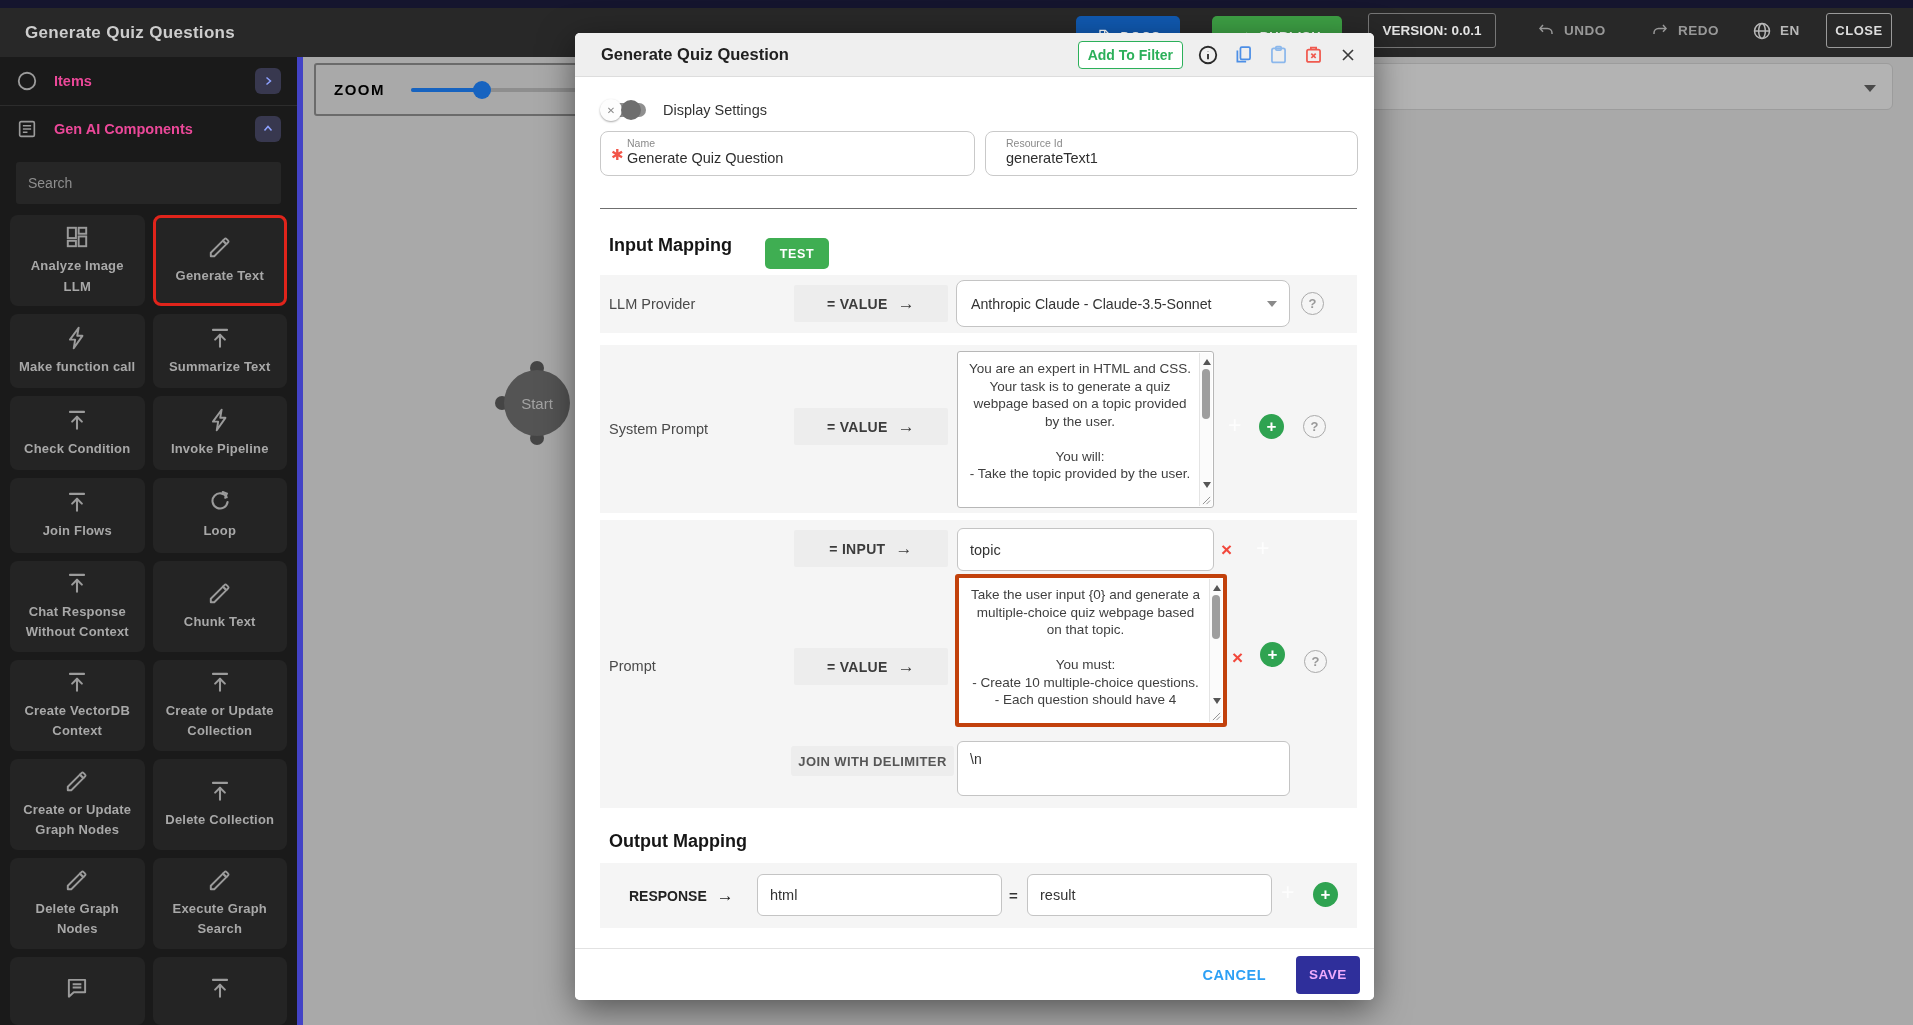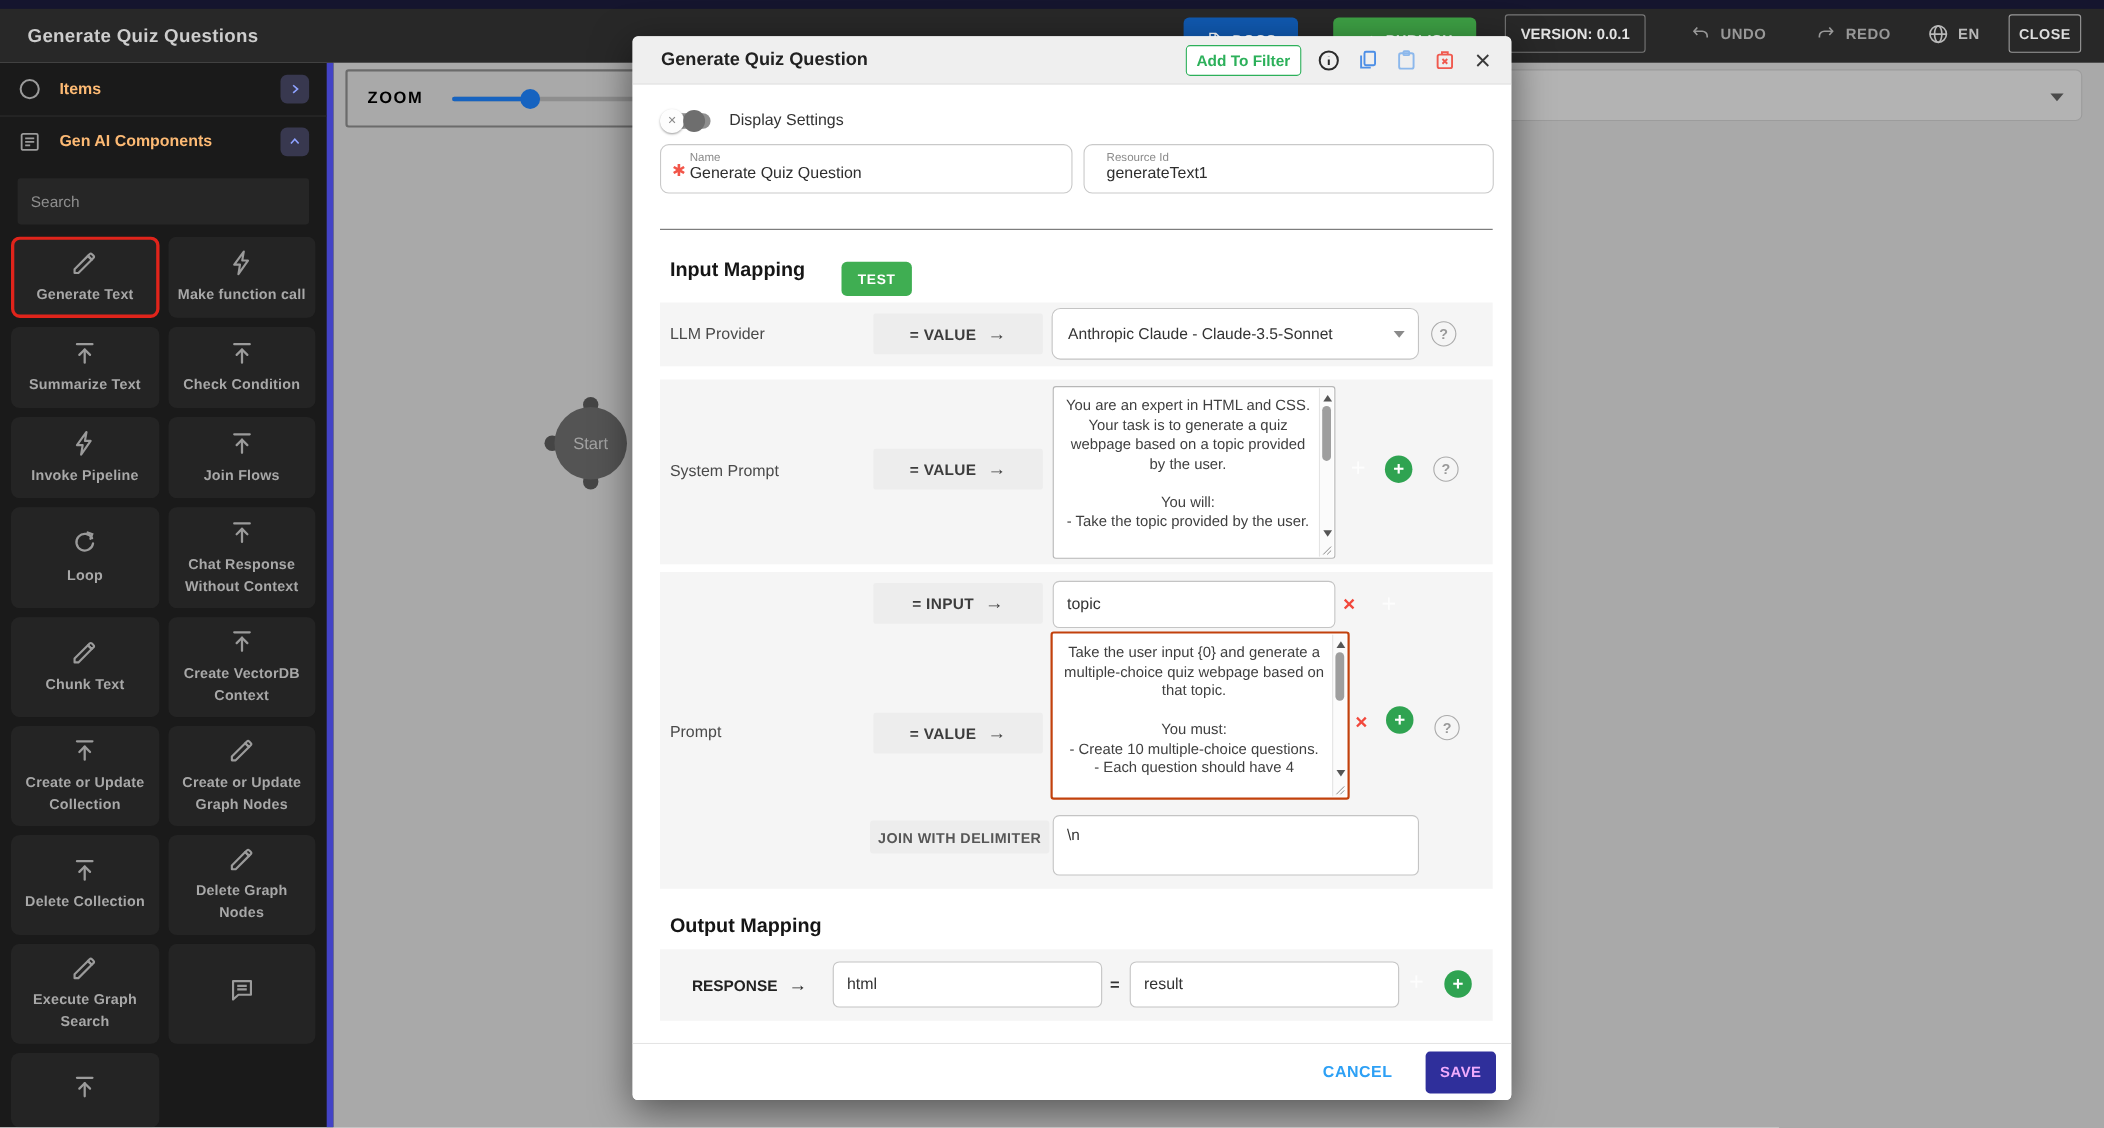--- a/index.html
+++ b/index.html
@@ -16,21 +16,21 @@
   .version-box { position:absolute; left:1368px; top:13px; width:128px; height:35px; border:1px solid #777; border-radius:3px; display:flex; align-items:center; justify-content:center; color:#e3e3e3; font-size:13.5px; font-weight:700; }
   .tb-link { position:absolute; top:13px; height:35px; display:flex; align-items:center; gap:8px; color:#989898; font-size:13.5px; font-weight:700; letter-spacing:.5px; }
   .undo-link { left:1536px; } .redo-link { left:1650px; }
   .lang-link { left:1752px; color:#b9b9b9; }
   .close-box { position:absolute; left:1826px; top:13px; width:66px; height:35px; border:1px solid #9a9a9a; border-radius:3px; display:flex; align-items:center; justify-content:center; color:#dedede; font-size:13px; font-weight:700; letter-spacing:.5px; }
 
   
   .sidebar { position:absolute; left:0; top:57px; width:303px; height:968px; background:#1a1a1a; border-right:6px solid #4343c6; z-index:2; }
   .side-row { height:48px; display:flex; align-items:center; padding:0 16px; }
   .side-row + .side-row { border-top:1px solid #2c2c2c; }
-  .side-label { margin-left:16px; color:#fdba74; font-size:14.5px; font-weight:600; flex:1; }
+  .side-label { margin-left:16px; color:#ec4899; font-size:14.5px; font-weight:600; flex:1; }
   .chev-btn { width:26px; height:26px; border-radius:6px; background:#38384f; display:flex; align-items:center; justify-content:center; }
   .search-box { margin:10px 16px 0; height:42px; background:#262626; border-radius:3px; display:flex; align-items:center; padding:0 12px; }
   .search-box input { width:100%; background:transparent; border:none; outline:none; color:#fca5a5; font-size:14px; font-family:inherit; }
   .search-box input::placeholder { color:#8e8e8e; }
   .tiles { position:absolute; left:10px; right:10px; top:158px; bottom:0; display:grid; grid-template-columns:1fr 1fr; gap:8px; overflow:hidden; align-content:start; }
   .tile { background:#242424; border:3px solid transparent; border-radius:8px; min-height:68px; display:flex; flex-direction:column; align-items:center; justify-content:center; gap:6px; padding:8px 6px; text-align:center; }
   .tile.highlighted { border-color:#e0241b; }
   .tlabel { color:#a8a8a8; font-size:13px; font-weight:600; line-height:1.55; letter-spacing:.2px; }
   .ticon svg { display:block; }
 
@@ -91,21 +91,21 @@
   .chip .arrow { font-weight:400; font-size:17px; }
   .select { position:absolute; background:#fff; border:1px solid #c4c4c4; border-radius:8px; display:flex; align-items:center; padding:0 30px 0 14px; font-size:14.2px; color:#333; }
   .select .caret { position:absolute; right:12px; width:0; height:0; border-left:5px solid transparent; border-right:5px solid transparent; border-top:6px solid #8a8a8a; }
   .help { position:absolute; width:23px; height:23px; border-radius:50%; border:1.5px solid #aaa; color:#999; font-size:13px; font-weight:700; display:flex; align-items:center; justify-content:center; background:transparent; }
   .gplus { position:absolute; width:25px; height:25px; border-radius:50%; background:#2fa351; color:#fff; font-size:17px; font-weight:700; display:flex; align-items:center; justify-content:center; border:none; }
   .fplus { position:absolute; color:#fdfdfd; font-size:23px; font-weight:400; line-height:1; }
   .redx { position:absolute; color:#f2483c; font-size:19px; font-weight:700; line-height:1; }
 
   .ta { position:absolute; background:#fff; border:1px solid #b7b7b7; border-radius:3px;text-align:center; }
   .ta .txt { position:absolute; left:10px; top:8px; right:21px; bottom:8px; font-size:13.5px; color:#3f3f3f; line-height:1.3; white-space:pre-wrap; overflow:hidden; }
-  .ta.focused { border:2px solid #c2410c; }
+  .ta.focused { border:4px solid #c2410c; }
   .sb { position:absolute; right:1px; top:1px; bottom:1px; width:13px; background:#fbfbfb; border-left:1px solid #e4e4e4; }
   .sb-up,.sb-down { position:absolute; left:3px; width:0; height:0; border-left:4px solid transparent; border-right:4px solid transparent; }
   .sb-up { top:6px; border-bottom:6px solid #555; }
   .sb-down { bottom:18px; border-top:6px solid #555; }
   .sb-thumb { position:absolute; left:2px; width:8px; background:#9e9e9e; border-radius:4px; }
   .rz { position:absolute; right:2px; bottom:2px; }
 
   .text-input { position:absolute; background:#fff; border:1px solid #c4c4c4; border-radius:6px; display:flex; align-items:center; padding:0 12px; font-size:14.5px; color:#333; }
   .join-chip { position:absolute; left:191px; top:226px; width:163px; height:30px; background:#ededed; border-radius:3px; display:flex; align-items:center; justify-content:center; font-size:13px; font-weight:700; color:#565656; letter-spacing:.4px; }
   .join-input { position:absolute; left:357px; top:221px; width:333px; height:55px; background:#fff; border:1px solid #c4c4c4; border-radius:6px; padding:9px 12px; font-size:14px; color:#333; }
@@ -204,20 +204,32 @@
             <path d="M5 15l7-8 7 8"></path>
           </svg>
       </span>
     </div>
     <div class="search-box">
       <input placeholder="Search" style="">
     </div>
 
     <div class="tiles">
 
+    <div class="tile">
+          <span class="ticon">
+            <svg width="26" height="26" viewBox="0 0 24 24" fill="none" stroke="#9b9b9b" stroke-width="1.8">
+              <rect x="3.5" y="3.5" width="7.5" height="9.5"></rect>
+              <rect x="13.5" y="3.5" width="7" height="5.5"></rect>
+              <rect x="13.5" y="11.5" width="7" height="9"></rect>
+              <rect x="3.5" y="15.5" width="7.5" height="5"></rect>
+            </svg>
+          </span>
+
+          <span class="tlabel">Analyze Image LLM</span>
+        </div>
         <div class="tile highlighted">
 
           <span class="ticon">
             <svg width="26" height="26" viewBox="0 0 24 24" fill="none" stroke="#9b9b9b" stroke-width="1.8" stroke-linejoin="round">
               <path d="M3.5 17.3V20.5h3.2L17.9 9.3l-3.2-3.2L3.5 17.3z"></path>
               <path d="M14.7 6.1l3.2 3.2 1.6-1.6a1.1 1.1 0 000-1.6l-1.6-1.6a1.1 1.1 0 00-1.6 0l-1.6 1.6z"></path>
             </svg>
           </span>
 
           <span class="tlabel">Generate Text</span>

